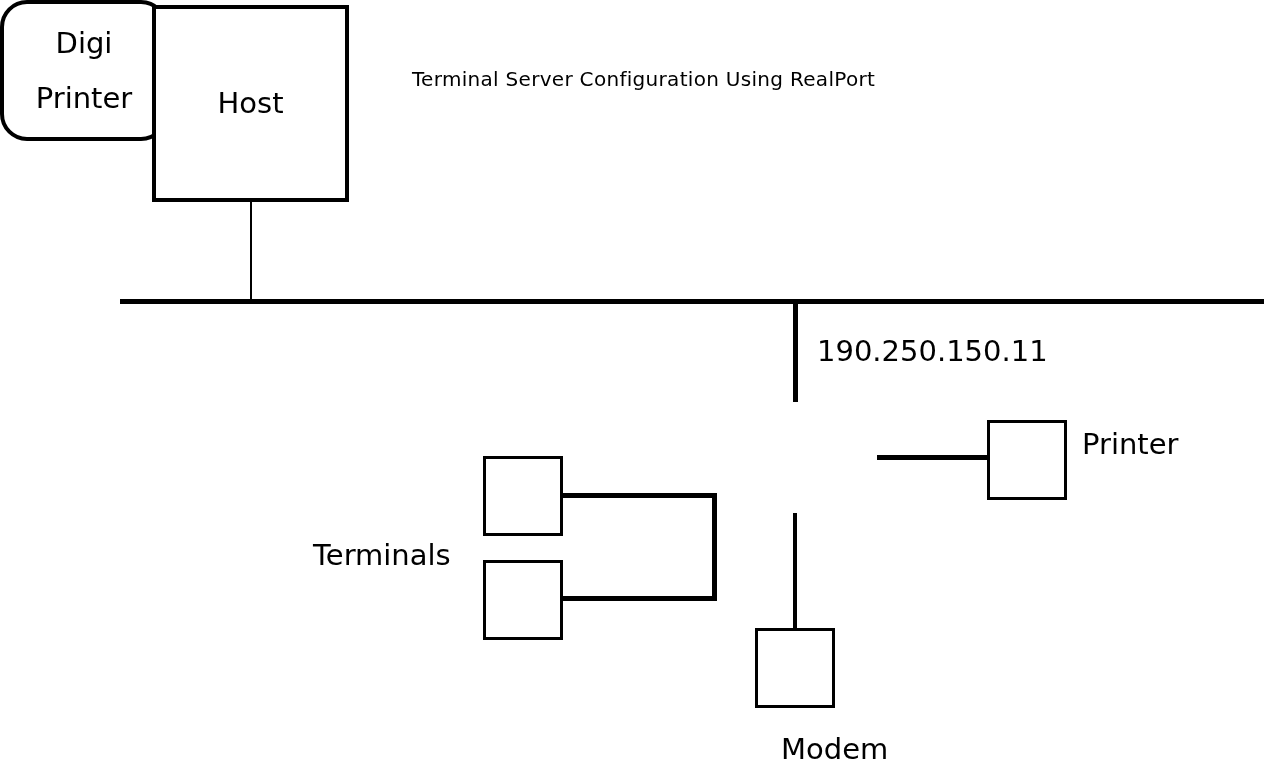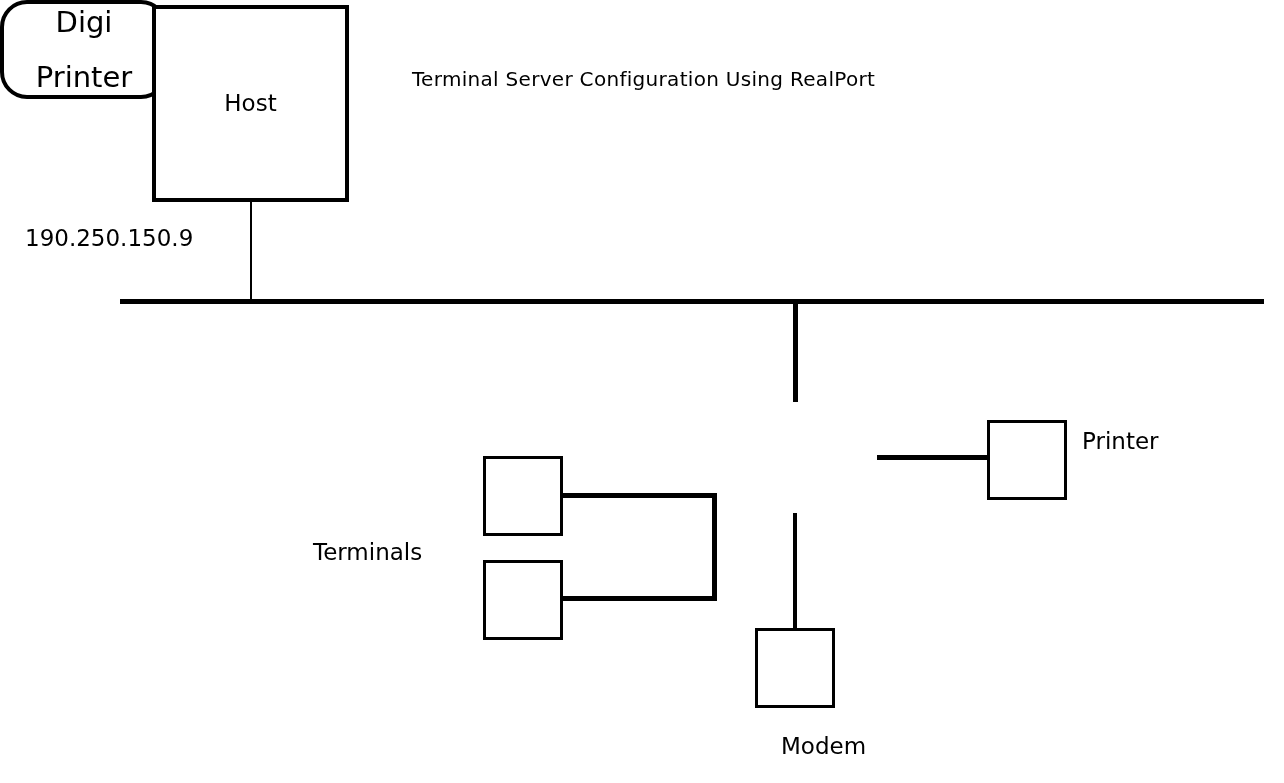--- a/index.html
+++ b/index.html
@@ -10,37 +10,37 @@
   }
   .canvas {
     position: relative;
     width: 1284px;
     height: 783px;
     background: #ffffff;
     overflow: hidden;
   }
   .lbl {
     position: absolute;
-    font-size: 23px;
+    font-size: 29px;
     line-height: 1.1;
     color: #000000;
     white-space: nowrap;
   }
   .node-box {
     position: absolute;
     border: 3px solid #000000;
     background: #ffffff;
   }
   .host-box {
     left: 152px; top: 5px; width: 197px; height: 197px;
     border-width: 4px;
     display: flex; align-items: center; justify-content: center;
   }
   .digi-box {
-    left: 711px; top: 401px; width: 168px; height: 99px;
+    left: 711px; top: 401px; width: 168px; height: 141px;
     border: 4px solid #000000;
     border-radius: 27px;
     background: #ffffff;
     display: flex; flex-direction: column; align-items: center; justify-content: center;
     line-height: 1.18;
     font-size: 29px;
     text-align: center;
     z-index: 2;
     gap: 20px;
   }
@@ -72,25 +72,25 @@
 </head>
 <body>
 
 <div class="canvas">
 
   <div class="lbl title">Terminal Server Configuration Using RealPort</div>
 
   <div class="node-box host-box">
     <span class="lbl" style="position:static">Host</span>
   </div>
-  <div class="lbl ip-host">190.250.150.9</div>
 
   <div class="line bus-line"></div>
   <div class="line host-drop-line"></div>
   <div class="line digi-drop-line"></div>
+  <div class="lbl ip-digi">190.250.150.11</div>
 
   <div class="digi-box">
     <span>Digi</span>
     <span>Printer</span>
   </div>
 
   <div class="line printer-link-line"></div>
   <div class="node-box small-box printer-box"></div>
   <div class="lbl printer-label">Printer</div>
 

